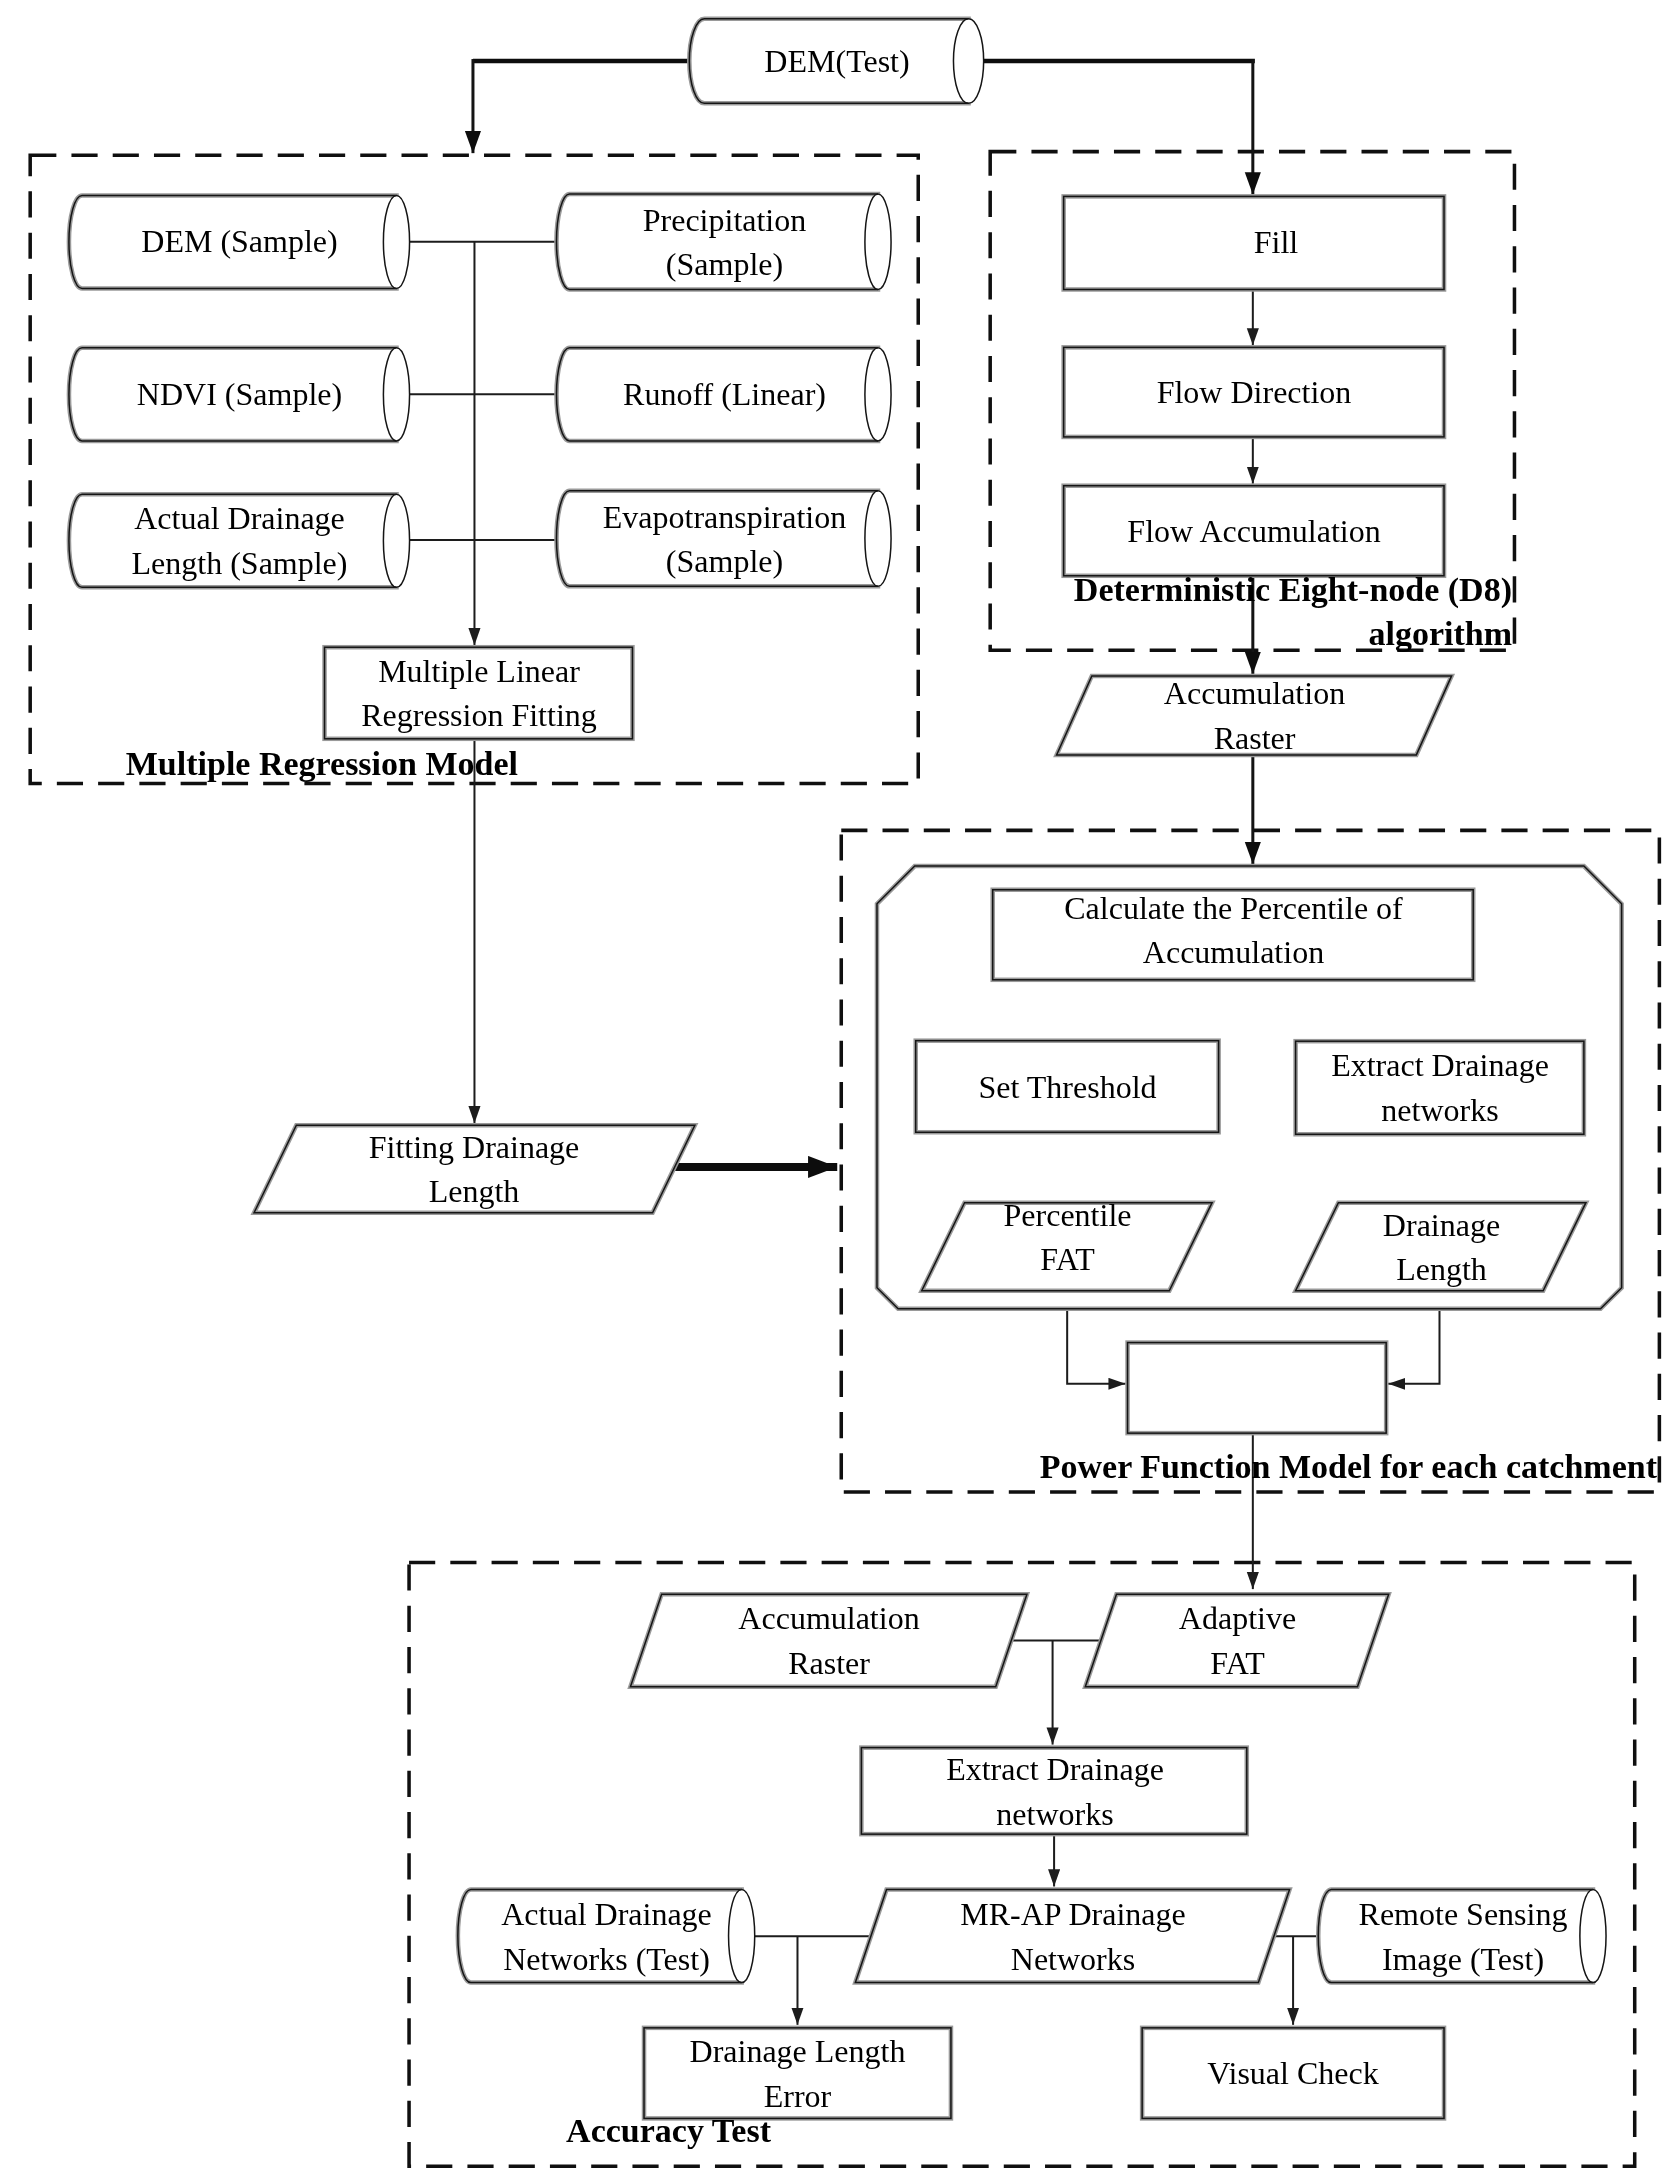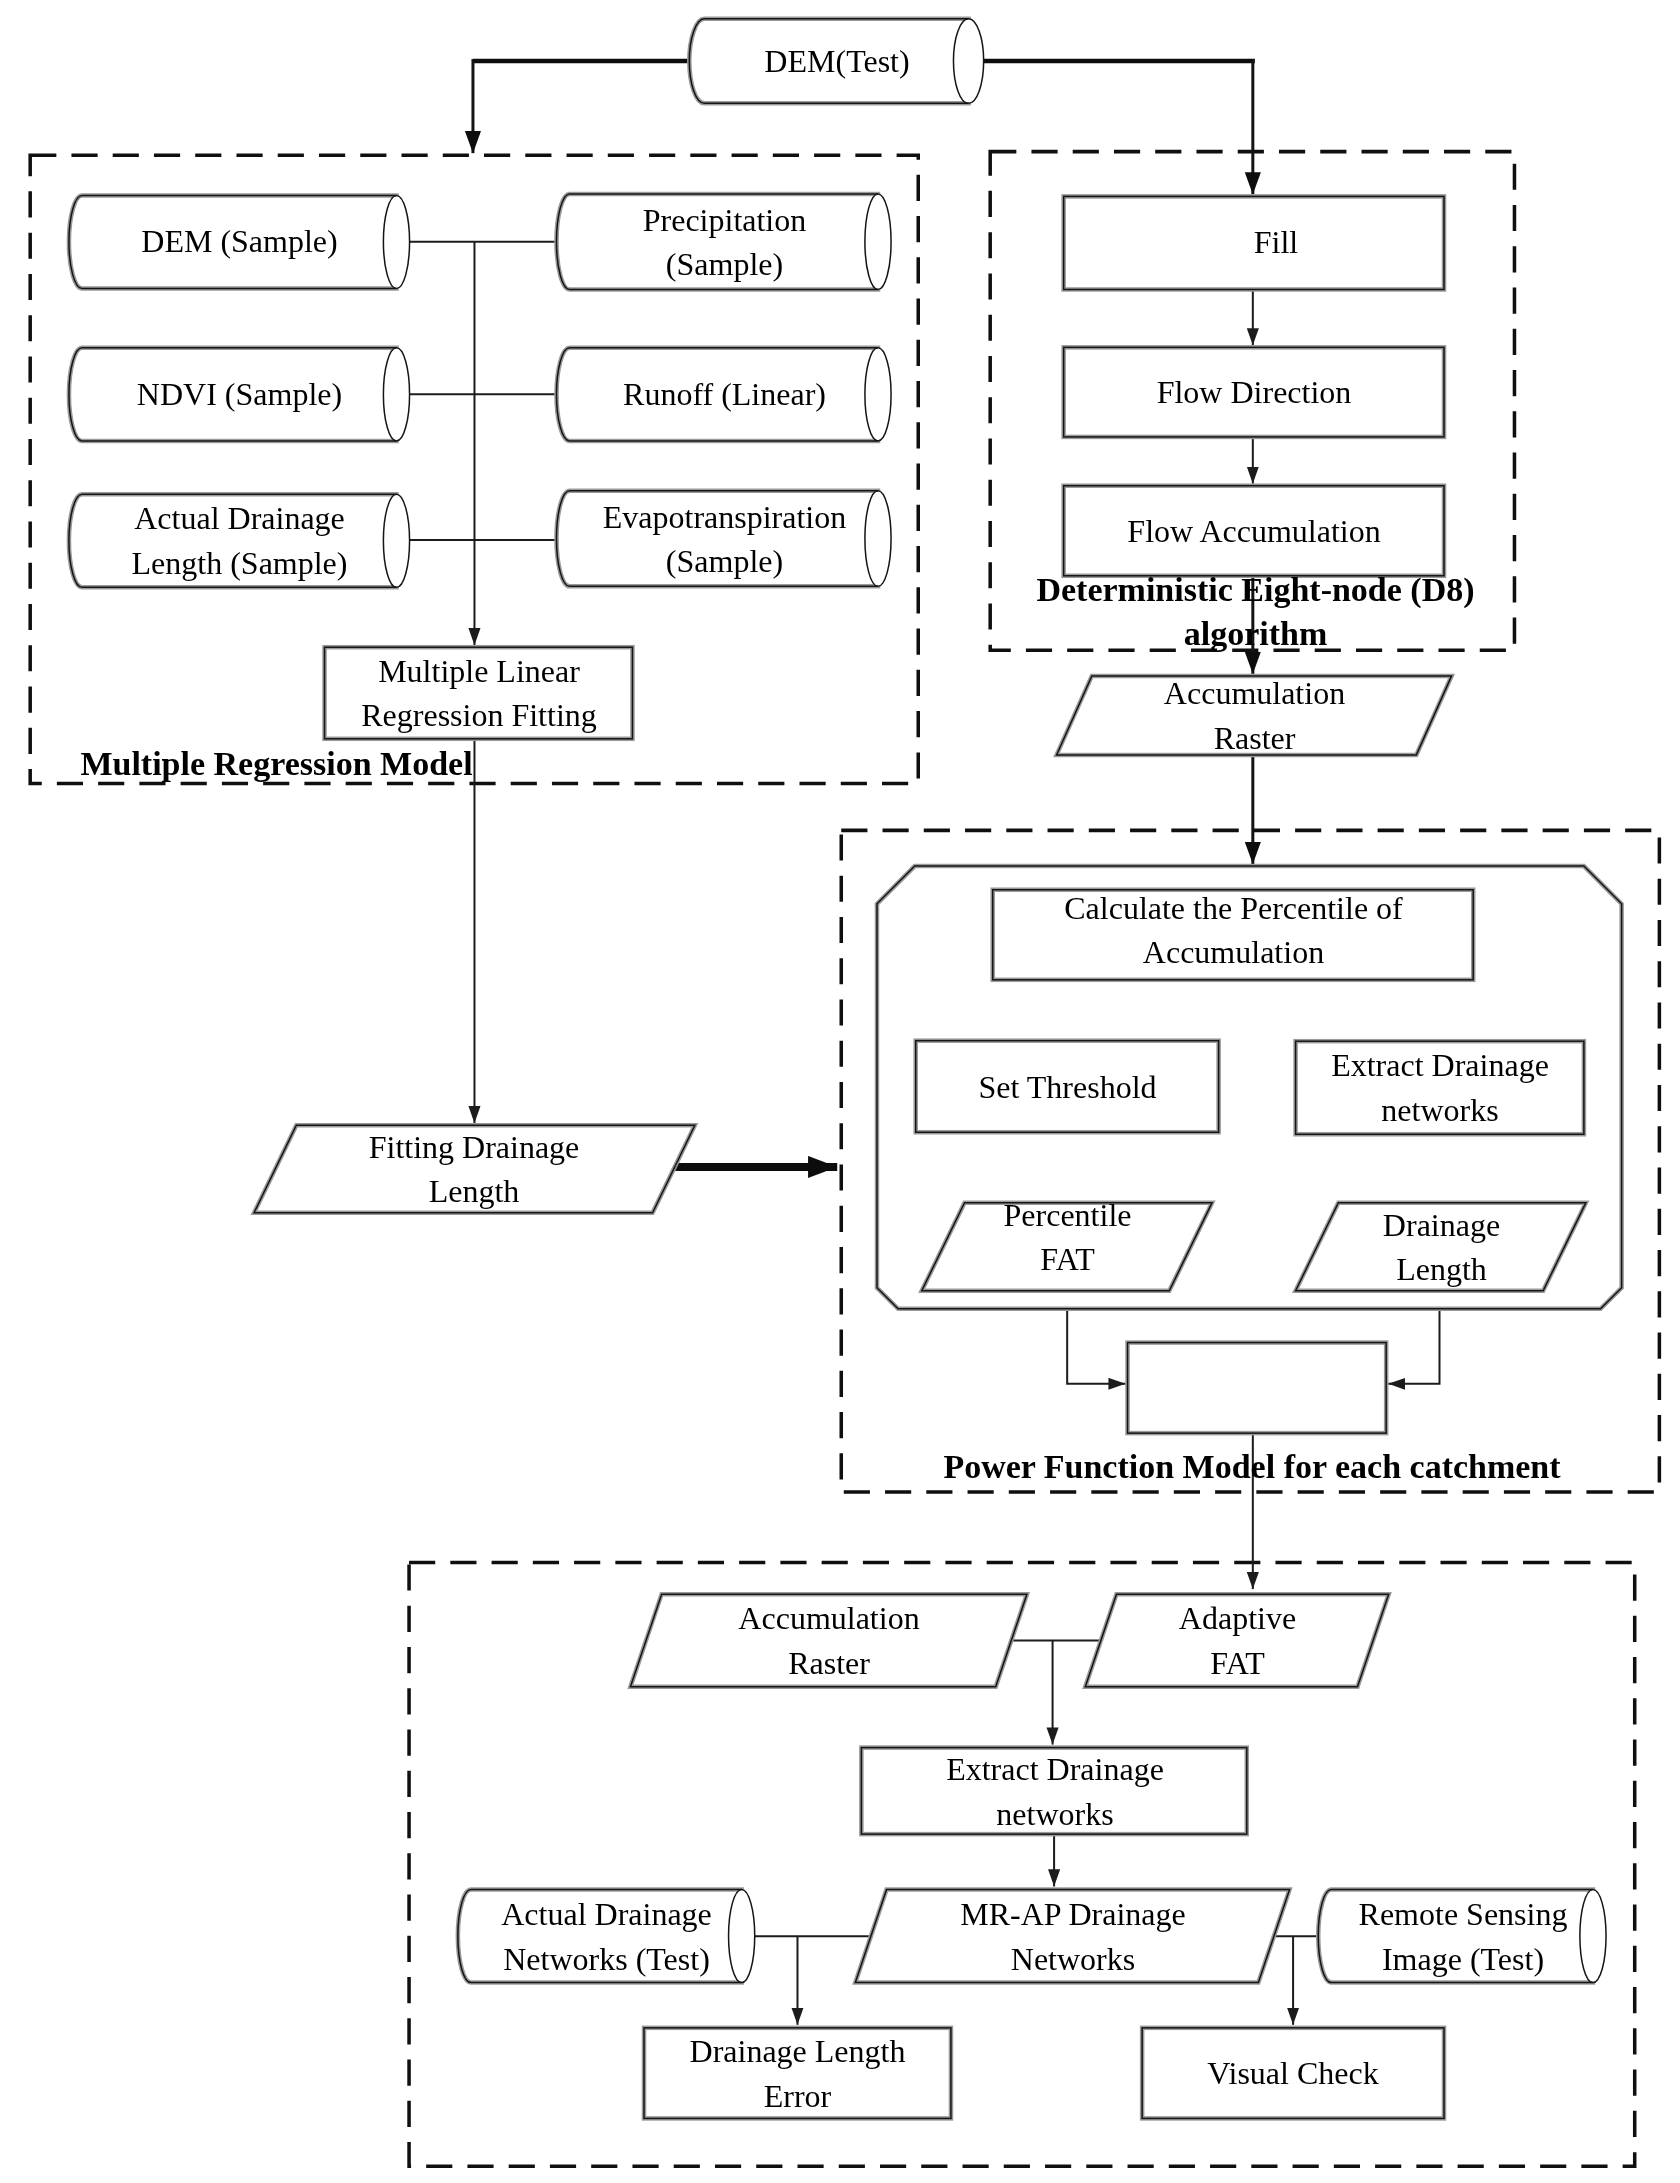--- a/index.html
+++ b/index.html
@@ -11,21 +11,21 @@
   .cyl-fill{fill:#ffffff;stroke:#9a9a9a;stroke-width:9;}
   .cyl-cap{fill:#ffffff;stroke:#151515;stroke-width:3;}
   .dashed{fill:none;stroke:#0f0f0f;stroke-width:7;stroke-dasharray:52 30;}
   .c4{fill:none;stroke:#1c1c1c;stroke-width:4;}
   .c6{fill:none;stroke:#141414;stroke-width:6;}
   .c9{fill:none;stroke:#0d0d0d;stroke-width:9;}
   .c16{fill:none;stroke:#0d0d0d;stroke-width:16;}
   .lbl{position:absolute;display:flex;align-items:center;justify-content:center;
        text-align:center;font-size:32px;line-height:1.38;white-space:pre-line;}
   .seclbl{position:absolute;font-size:34px;font-weight:bold;line-height:1.28;
-          text-align:center;white-space:pre-line;}
+          text-align:right;white-space:pre-line;}
 </style>
 </head>
 <body>
 
 <div id="canvas">
 
 <svg id="wires" viewBox="0 0 3339 4338">
   <defs>
     <marker id="ah" markerUnits="userSpaceOnUse" markerWidth="36" markerHeight="26" refX="34" refY="12" orient="auto">
       <path d="M0,0 L34,12 L0,24 Z" fill="#1c1c1c"></path>
@@ -251,15 +251,16 @@
 networks</div>
 <div class="lbl" style="left:471px;top:1890px;width:271px;height:93px;">Actual Drainage
 Networks (Test)</div>
 <div class="lbl" style="left:887px;top:1890px;width:372px;height:93px;">MR-AP Drainage
 Networks</div>
 <div class="lbl" style="left:1332px;top:1890px;width:262px;height:93px;">Remote Sensing
 Image (Test)</div>
 <div class="lbl" style="left:644px;top:2028px;width:307px;height:91px;">Drainage Length
 Error</div>
 <div class="lbl" style="left:1142px;top:2028px;width:302px;height:91px;">Visual Check</div>
+<div class="seclbl" style="left:419px;top:2109px;width:352px;height:43px;">Accuracy Test</div>
 
 </div>
 
 
 </body></html>

